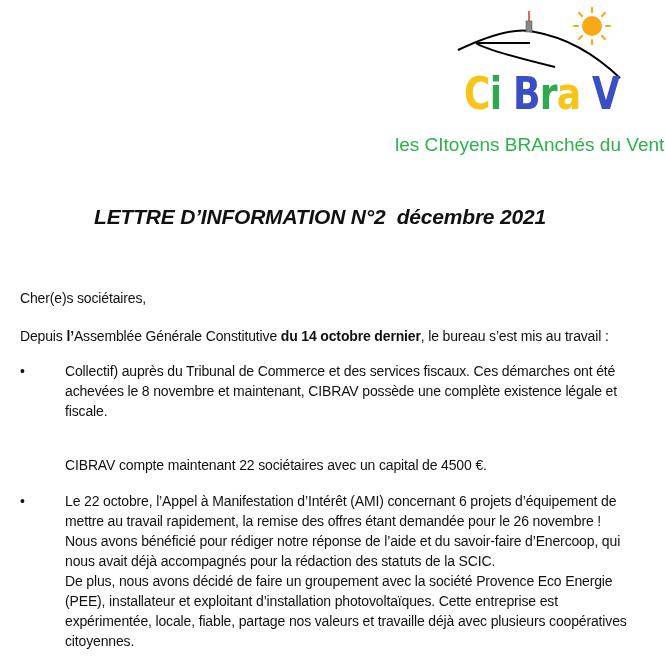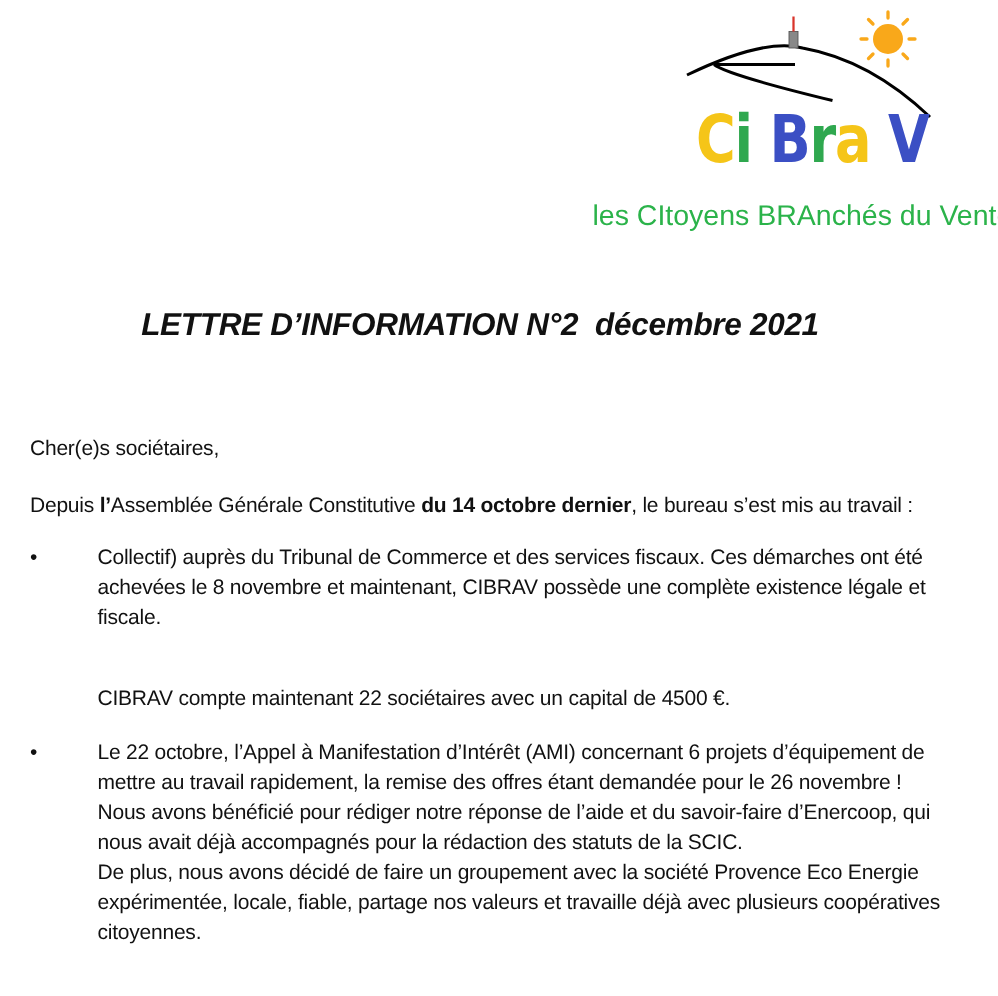--- a/index.html
+++ b/index.html
@@ -68,15 +68,16 @@
 </div>
 <div class="bullet-text" style="top:455px;">CIBRAV compte maintenant 22 sociétaires avec un capital de 4500 €.</div>
 
 <div class="bullet-dot" style="top:491px;">•</div>
 <div class="bullet-text" style="top:491px;">
   <div>Le 22 octobre, l’Appel à Manifestation d’Intérêt (AMI) concernant 6 projets d’équipement de</div>
   <div>mettre au travail rapidement, la remise des offres étant demandée pour le 26 novembre !</div>
   <div>Nous avons bénéficié pour rédiger notre réponse de l’aide et du savoir-faire d’Enercoop, qui</div>
   <div>nous avait déjà accompagnés pour la rédaction des statuts de la SCIC.</div>
   <div>De plus, nous avons décidé de faire un groupement avec la société Provence Eco Energie</div>
+  <div>(PEE), installateur et exploitant d’installation photovoltaïques. Cette entreprise est</div>
   <div>expérimentée, locale, fiable, partage nos valeurs et travaille déjà avec plusieurs coopératives</div>
   <div>citoyennes.</div>
 </div>
 
 </body></html>

